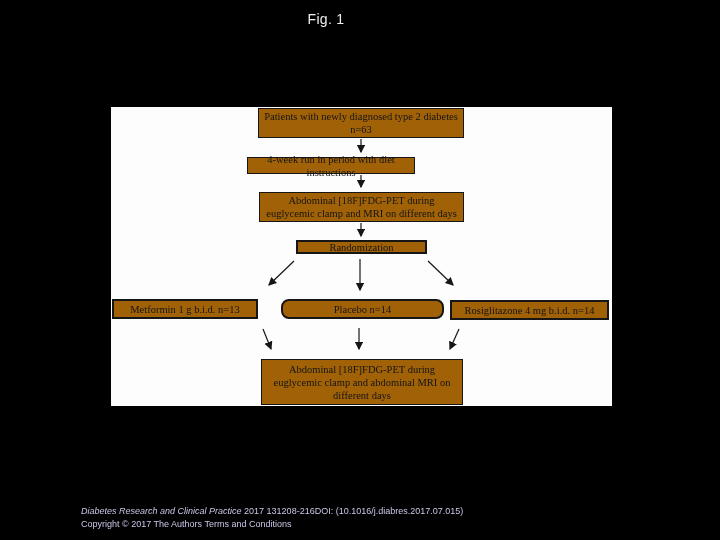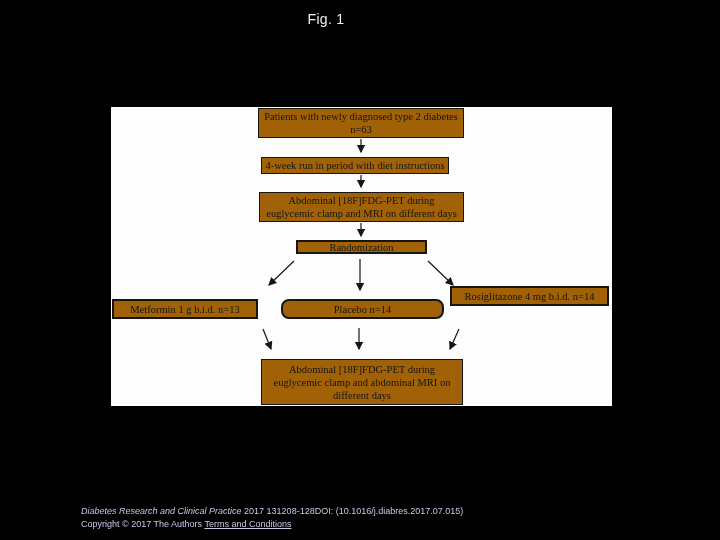--- a/index.html
+++ b/index.html
@@ -17,35 +17,35 @@
     background:#fdfdfd;
   }
   .fc-box{
     position:absolute;box-sizing:border-box;border:1px solid #161616;
     display:flex;flex-direction:column;justify-content:center;align-items:center;
     font-family:"Liberation Serif",serif;font-size:10.5px;line-height:13px;
     color:#141414;text-align:center;background:#a16207;
   }
   .fc-box.thick{border-width:2px;}
   .box-patients{left:147px;top:1px;width:206px;height:30px;}
-  .box-runin{left:150px;top:50px;width:188px;height:17px;}
+  .box-runin{left:136px;top:50px;width:168px;height:17px;}
   .box-pet1{left:148px;top:85px;width:205px;height:30px;}
   .box-rand{left:185px;top:133px;width:131px;height:14px;}
   .box-metformin{left:1px;top:192px;width:146px;height:20px;}
   .box-placebo{left:170px;top:192px;width:163px;height:20px;border-radius:8px;}
-  .box-rosi{left:339px;top:179px;width:159px;height:20px;}
+  .box-rosi{left:339px;top:193px;width:159px;height:20px;}
   .box-pet2{left:150px;top:252px;width:202px;height:46px;}
   .arrows{position:absolute;left:0;top:0;width:501px;height:299px;}
   
   .footer{
     position:absolute;left:81px;top:505px;width:560px;
     color:#cac7e8;font-size:9px;line-height:13px;
   }
   .footer .journal{font-style:italic;}
-  .terms-link{color:#cac7e8;text-decoration:underline;cursor:pointer;}
+  .terms-link{color:#cac7e8;cursor:pointer;}
 </style>
 </head>
 <body>
 
 <div class="slide-title">Fig. 1</div>
 
 <div class="figure">
 
   <svg class="arrows" viewBox="0 0 501 299" xmlns="http://www.w3.org/2000/svg">
     <defs>
@@ -99,18 +99,18 @@
   <div class="fc-box box-pet2">
     <div>Abdominal [18F]FDG-PET during</div>
     <div>euglycemic clamp and abdominal MRI on</div>
     <div>different days</div>
   </div>
 
 </div>
 
 <div class="footer">
   <div>
-    <span class="journal">Diabetes Research and Clinical Practice</span><span> 2017 131208-128</span><span>DOI: (10.1016/j.diabres.2017.07.015)</span>
+    <span class="journal">Diabetes Research and Clinical Practice</span><span> 2017 131208-216</span><span>DOI: (10.1016/j.diabres.2017.07.015)</span>
   </div>
   <div>
     <span>Copyright © 2017 The Authors </span><span class="terms-link">Terms and Conditions</span>
   </div>
 </div>
 
 </body></html>

